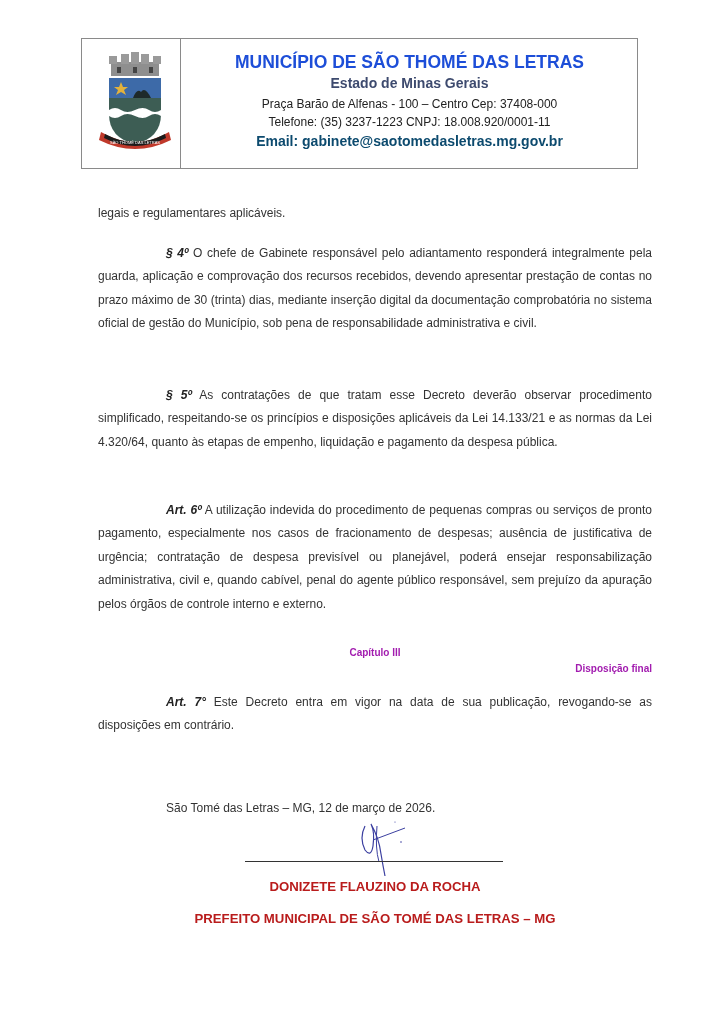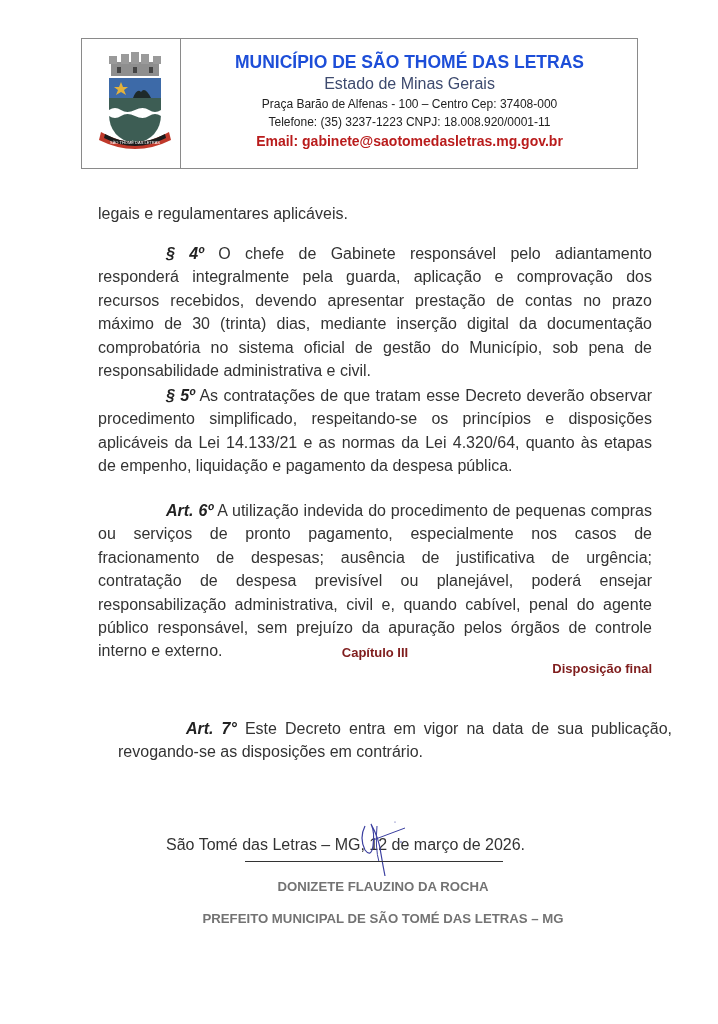--- a/index.html
+++ b/index.html
@@ -4,33 +4,33 @@
 <style>
   html, body { margin: 0; padding: 0; background: #ffffff; }
   body { width: 718px; height: 1024px; position: relative; overflow: hidden;
          font-family: "Liberation Sans", sans-serif; color: #2b2b2b; }
   .header-box { position: absolute; left: 81px; top: 38px; width: 557px; height: 131px;
                 border: 1px solid #8a8a8a; box-sizing: border-box; }
   .header-divider { position: absolute; left: 180px; top: 38px; width: 1px; height: 131px; background: #8a8a8a; }
   .crest { position: absolute; left: 95px; top: 52px; width: 80px; height: 105px; }
   .hdr { position: absolute; left: 181px; width: 457px; text-align: center; }
   .hdr-title { top: 52px; font-size: 17.5px; font-weight: bold; color: #1d4ed8; }
-  .hdr-sub { top: 75px; font-size: 16px; font-weight: normal; color: #3d4a6e; }
+  .hdr-sub { top: 75px; font-size: 14px; font-weight: bold; color: #3d4a6e; }
   .hdr-addr { top: 97px; font-size: 12px; color: #222; }
   .hdr-phone { top: 115px; font-size: 12px; color: #222; }
-  .hdr-email { top: 133px; font-size: 14px; font-weight: bold; color: #b91c1c; }
+  .hdr-email { top: 133px; font-size: 14px; font-weight: bold; color: #0c4a6e; }
 
-  .p { position: absolute; left: 98px; width: 554px; font-size: 16px; line-height: 23.4px;
+  .p { position: absolute; left: 98px; width: 554px; font-size: 12px; line-height: 23.4px;
        text-align: justify; text-align-last: left; color: #333; }
   .p .indent { display: inline-block; width: 68px; }
   .p b { color: #222; font-style: italic; }
-  .center { position: absolute; left: 98px; width: 554px; text-align: center; font-size: 13px; font-weight: bold; color: #7f1d1d; line-height: 17px; }
+  .center { position: absolute; left: 98px; width: 554px; text-align: center; font-size: 10px; font-weight: bold; color: #a21caf; line-height: 17px; }
   .sig-line { position: absolute; left: 245px; top: 861px; width: 258px; height: 1px; background: #333; }
   .signature { position: absolute; left: 355px; top: 818px; width: 60px; height: 60px; }
-  .name { position: absolute; left: 106px; width: 554px; text-align: center; font-size: 13.2px; font-weight: bold; color: #737373; }
+  .name { position: absolute; left: 98px; width: 554px; text-align: center; font-size: 13.2px; font-weight: bold; color: #b91c1c; }
 </style>
 </head>
 <body>
 
 <div class="header-box"></div>
 <div class="header-divider"></div>
 
 <svg class="crest" viewBox="0 0 80 105">
   <g>
     <rect x="16" y="10" width="48" height="14" fill="#8f8f8f"></rect>
@@ -63,23 +63,23 @@
 
 <div class="p" style="top:242px;"><span class="indent"></span><b>§ 4º</b><span> O chefe de Gabinete responsável pelo adiantamento responderá integralmente pela guarda, aplicação e comprovação dos recursos recebidos, devendo apresentar prestação de contas no prazo máximo de 30 (trinta) dias, mediante inserção digital da documentação comprobatória no sistema oficial de gestão do Município, sob pena de responsabilidade administrativa e civil.</span></div>
 
 <div class="p" style="top:384px;"><span class="indent"></span><b>§ 5º</b><span> As contratações de que tratam esse Decreto deverão observar procedimento simplificado, respeitando-se os princípios e disposições aplicáveis da Lei 14.133/21 e as normas da Lei 4.320/64, quanto às etapas de empenho, liquidação e pagamento da despesa pública.</span></div>
 
 <div class="p" style="top:499px;"><span class="indent"></span><b>Art. 6º</b><span> A utilização indevida do procedimento de pequenas compras ou serviços de pronto pagamento, especialmente nos casos de fracionamento de despesas; ausência de justificativa de urgência; contratação de despesa previsível ou planejável, poderá ensejar responsabilização administrativa, civil e, quando cabível, penal do agente público responsável, sem prejuízo da apuração pelos órgãos de controle interno e externo.</span></div>
 
 <div class="center" style="top:644px;">Capítulo III</div>
 <div class="center" style="top:660px;text-align:right;">Disposição final</div>
 
-<div class="p" style="top:717px;margin-left:20px;"><span class="indent"></span><b>Art. 7°</b><span> Este Decreto entra em vigor na data de sua publicação, revogando-se as disposições em contrário.</span></div>
+<div class="p" style="top:691px;"><span class="indent"></span><b>Art. 7°</b><span> Este Decreto entra em vigor na data de sua publicação, revogando-se as disposições em contrário.</span></div>
 
-<div class="p" style="top:833px; left:166px; width:480px;">São Tomé das Letras – MG, 12 de março de 2026.</div>
+<div class="p" style="top:797px; left:166px; width:480px;">São Tomé das Letras – MG, 12 de março de 2026.</div>
 
 <svg class="signature" viewBox="0 0 60 60">
   <path d="M10 8 Q4 20 10 32 Q16 40 18 28 Q20 14 16 6 Q24 20 26 36 Q28 48 30 58" fill="none" stroke="#3b3fa0" stroke-width="1.2"></path>
   <path d="M18 22 Q34 16 50 10" fill="none" stroke="#3b3fa0" stroke-width="1"></path>
   <path d="M22 8 Q20 30 24 44" fill="none" stroke="#3b3fa0" stroke-width="1"></path>
   <circle cx="46" cy="24" r="0.8" fill="#3b3fa0"></circle>
   <circle cx="40" cy="4" r="0.6" fill="#3b3fa0"></circle>
 </svg>
 <div class="sig-line"></div>
 

